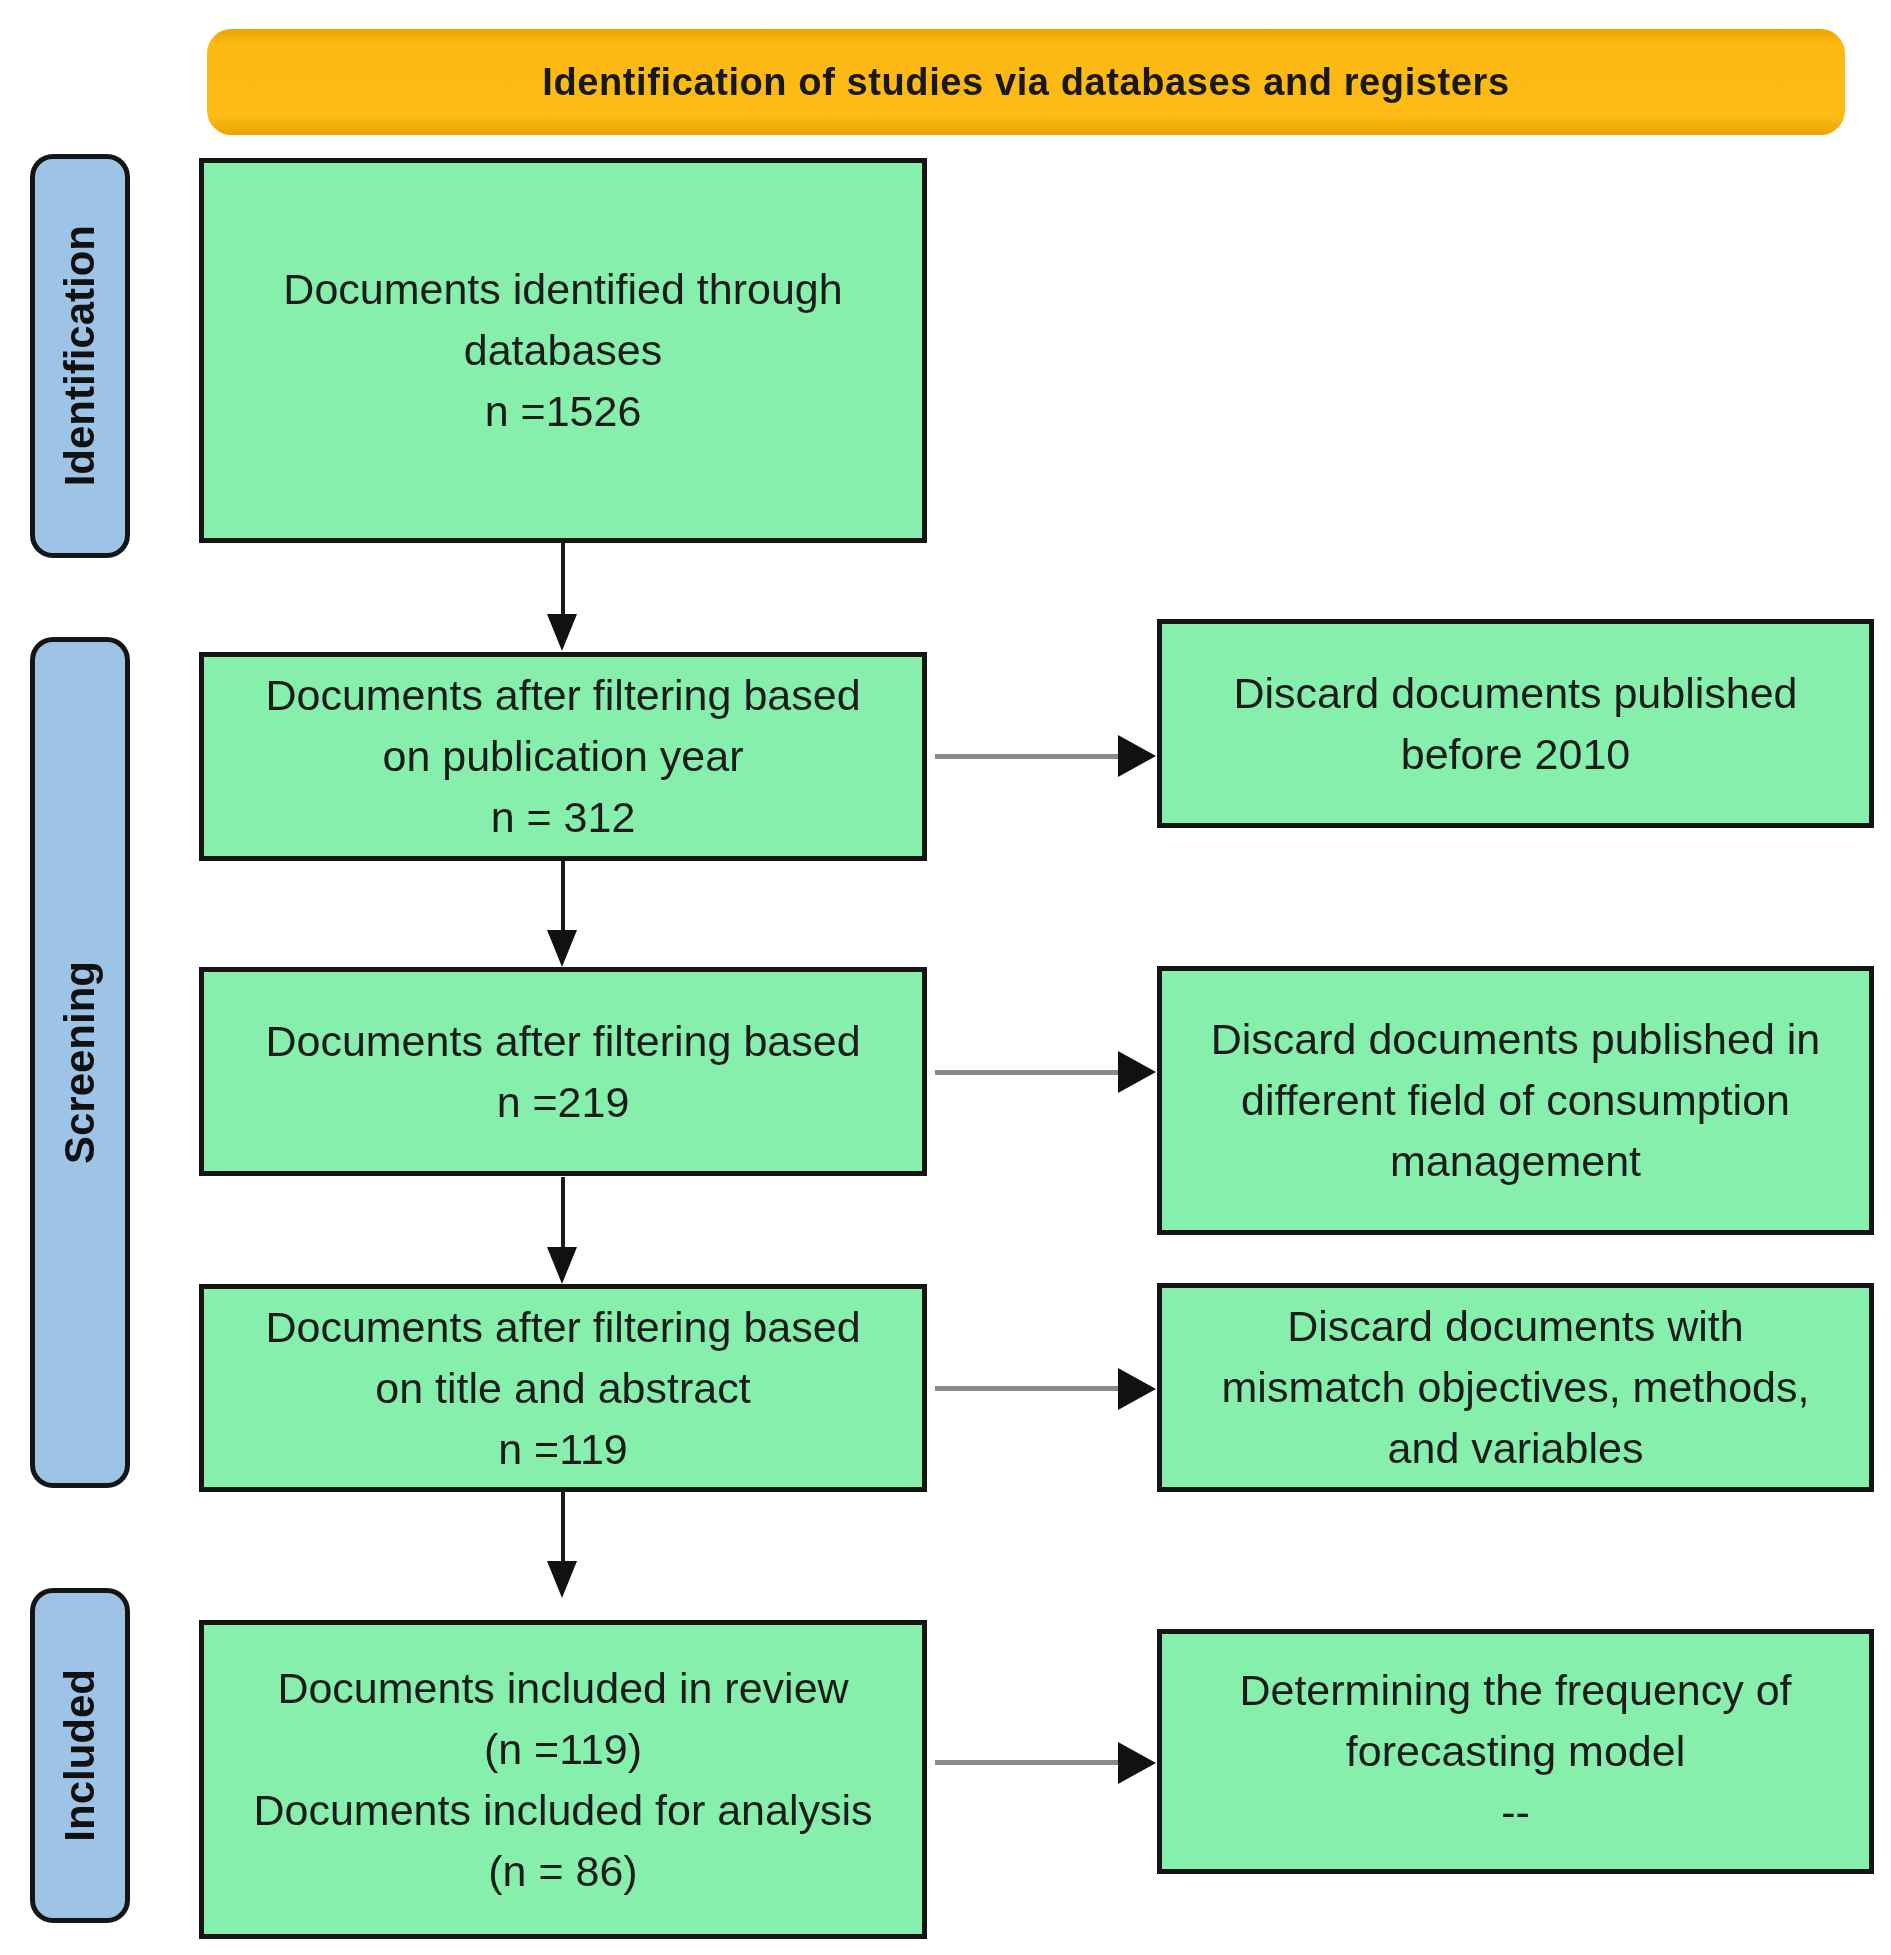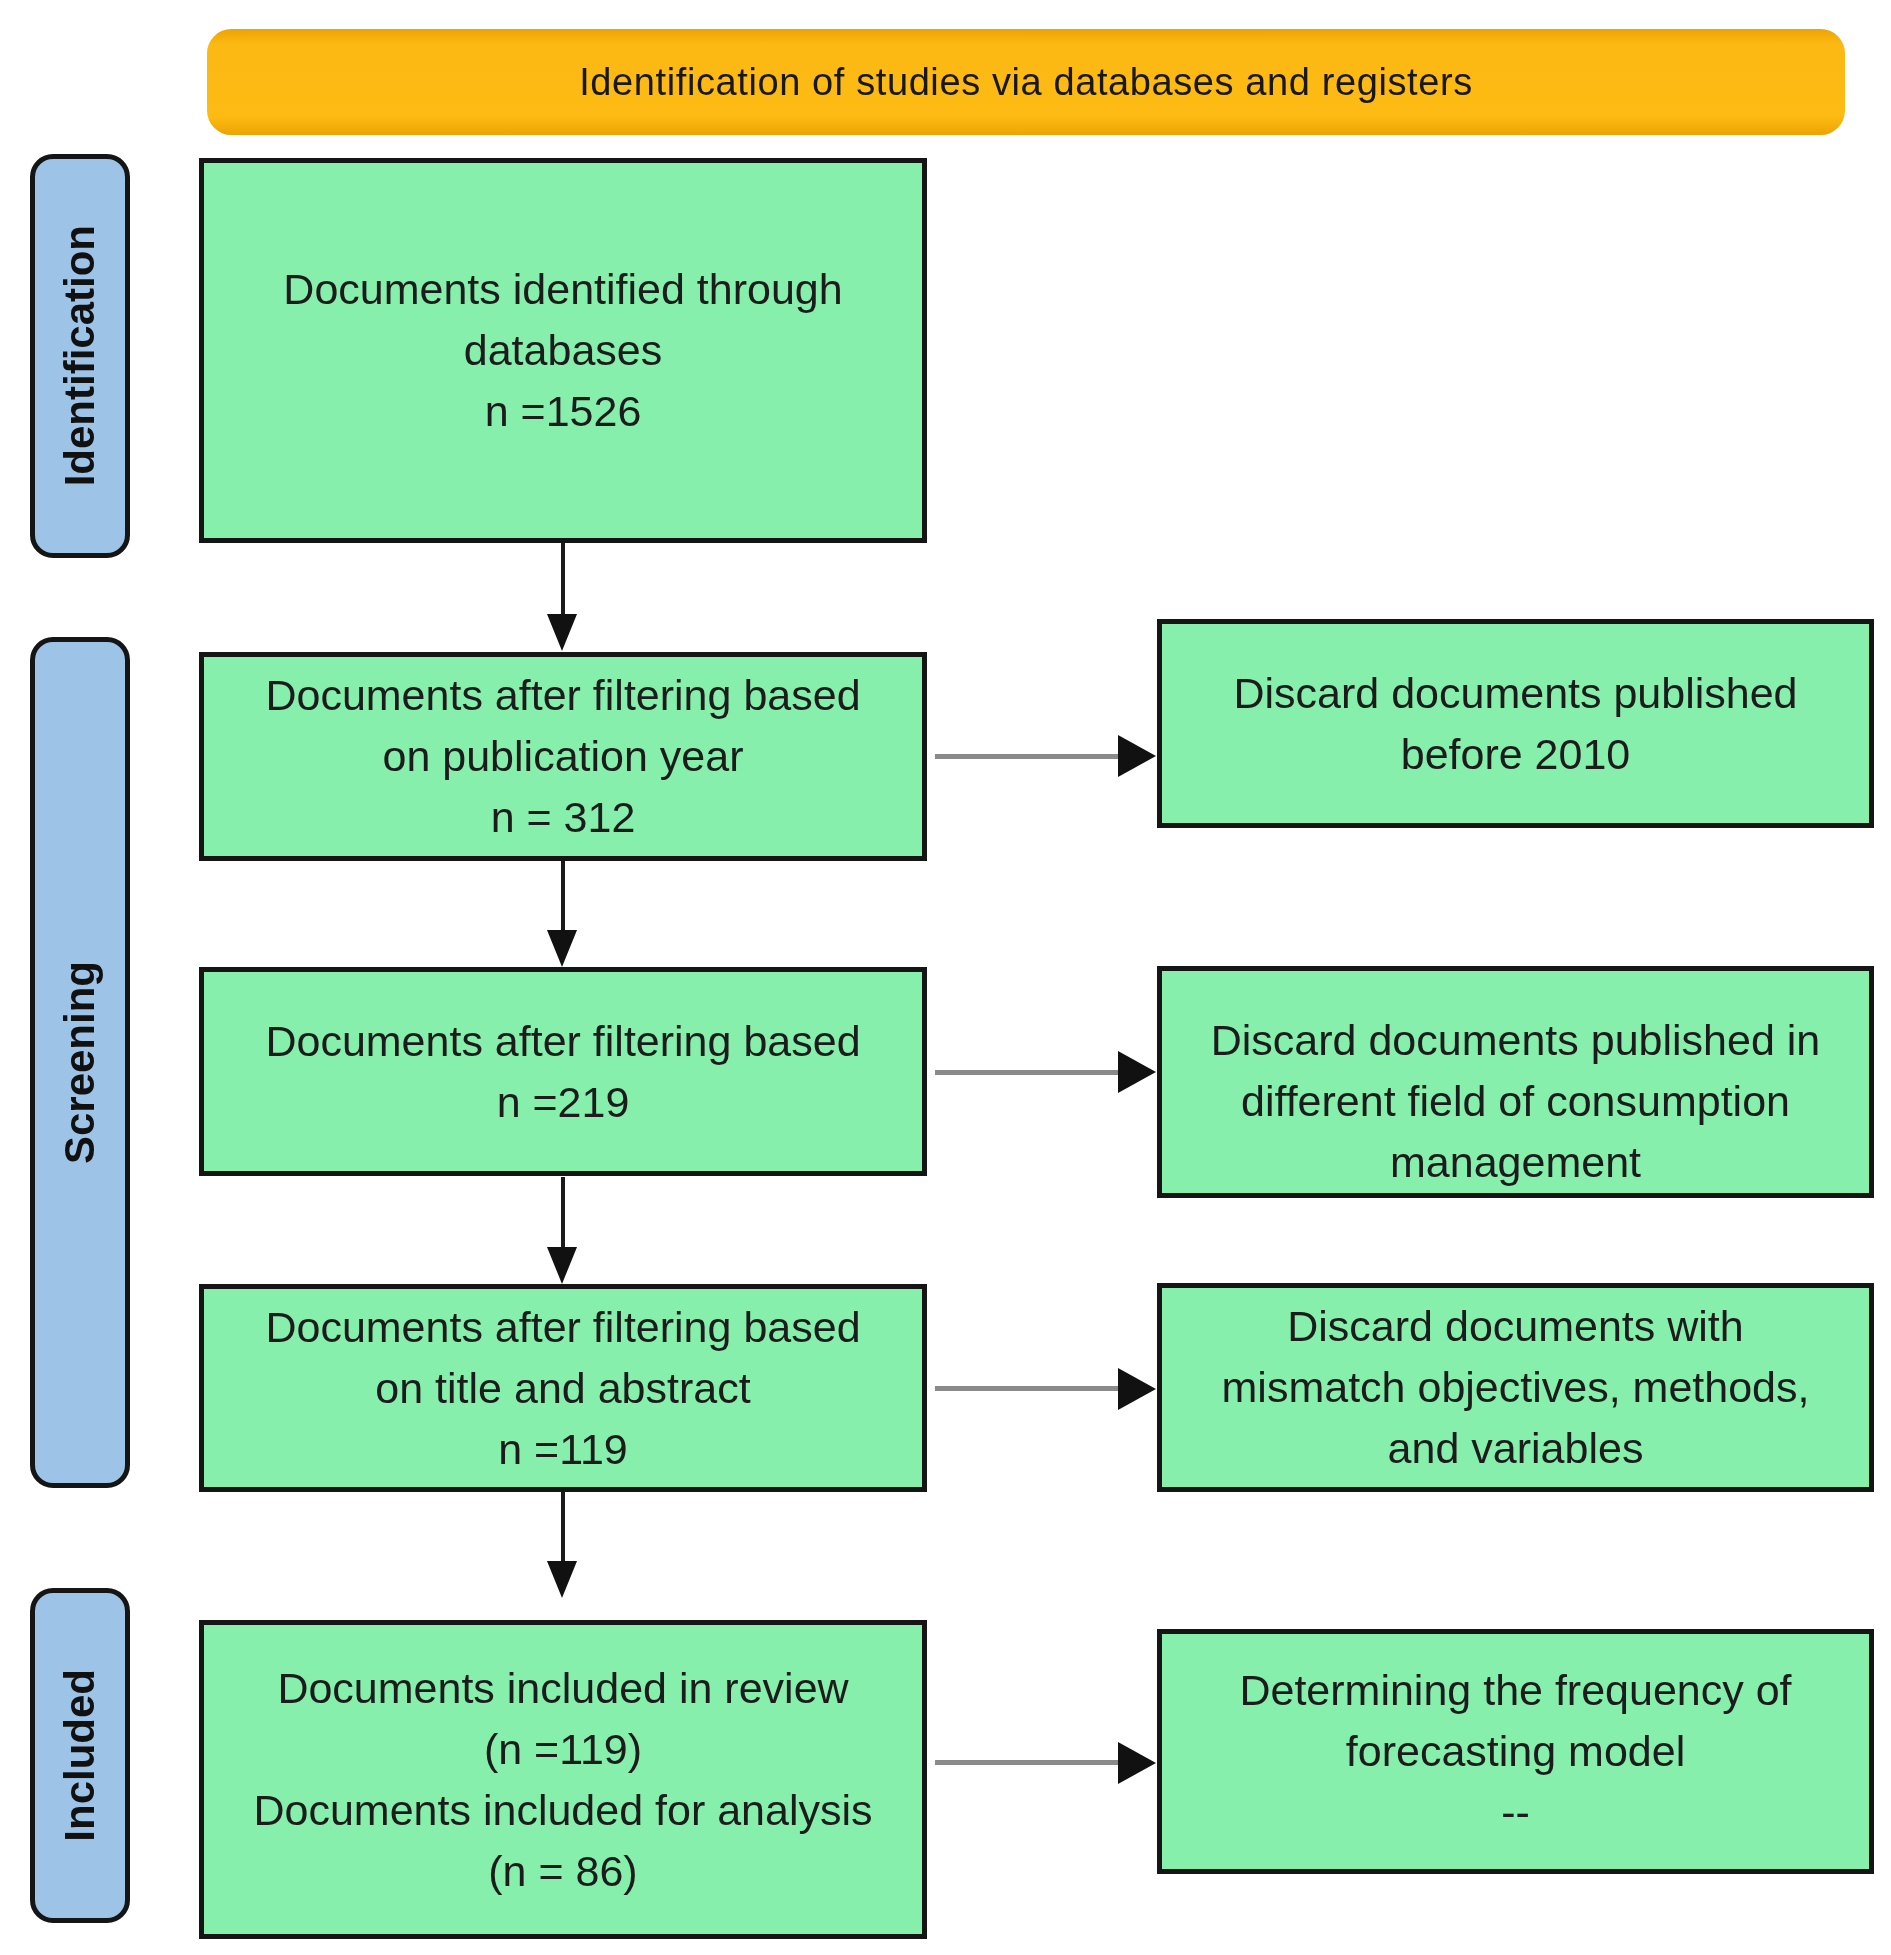--- a/index.html
+++ b/index.html
@@ -10,21 +10,21 @@
   }
   .abs{position:absolute;box-sizing:border-box;}
 
   
   .banner{
     left:207px;top:29px;width:1638px;height:106px;
     background:linear-gradient(#eda303 0%,#fcb813 14%,#fdbb14 82%,#eda303 100%);
     border-radius:24.4px;
     display:flex;align-items:center;justify-content:center;
   }
-  .banner-text{font-size:38px;font-weight:400;color:#181818;letter-spacing:0.6px;}
+  .banner-text{font-size:38px;font-weight:700;color:#181818;letter-spacing:0.6px;}
 
   
   .stage{
     left:30px;width:100px;
     background:#9dc3e6;border:5.8px solid #151515;border-radius:23px;
     display:flex;align-items:center;justify-content:center;
   }
   .stage-text{
     writing-mode:vertical-rl;transform:rotate(180deg);
     font-size:42px;font-weight:700;color:#111;white-space:nowrap;
@@ -91,21 +91,21 @@
   <div class="bline">(n =119)</div>
   <div class="bline">Documents included for analysis</div>
   <div class="bline">(n = 86)</div>
 </div>
 
 <div class="abs fbox col-right" style="top:619px;height:209px;">
   <div class="bline">Discard documents published</div>
   <div class="bline">before 2010</div>
 </div>
 
-<div class="abs fbox col-right" style="top:966px;height:232px;justify-content:flex-end;">
+<div class="abs fbox col-right" style="top:966px;height:269px;">
   <div class="bline">Discard documents published in</div>
   <div class="bline">different field of consumption</div>
   <div class="bline">management</div>
 </div>
 
 <div class="abs fbox col-right" style="top:1283px;height:209px;">
   <div class="bline">Discard documents with</div>
   <div class="bline">mismatch objectives, methods,</div>
   <div class="bline">and variables</div>
 </div>

